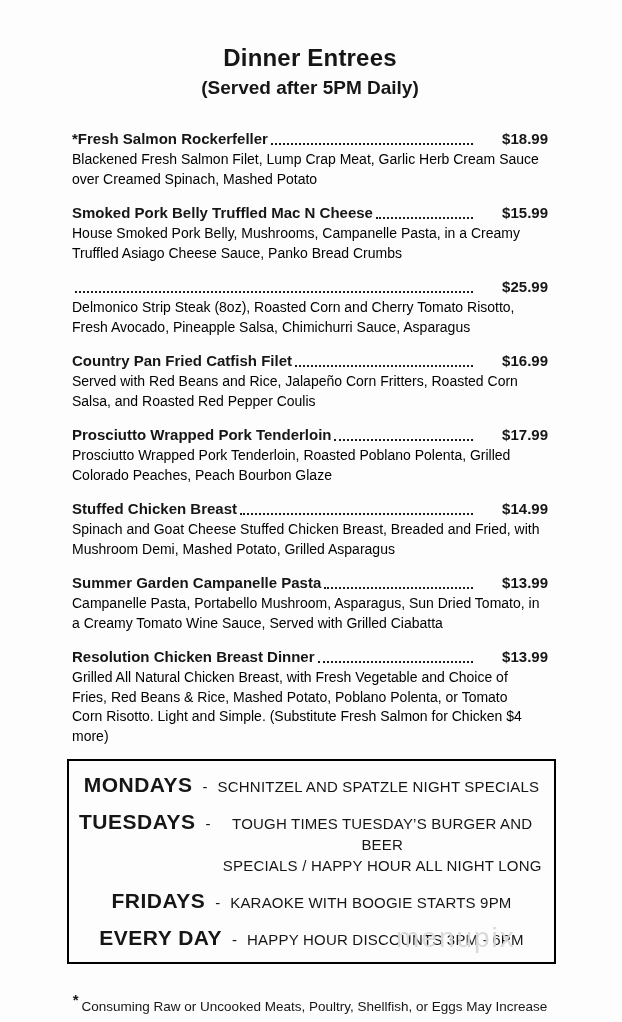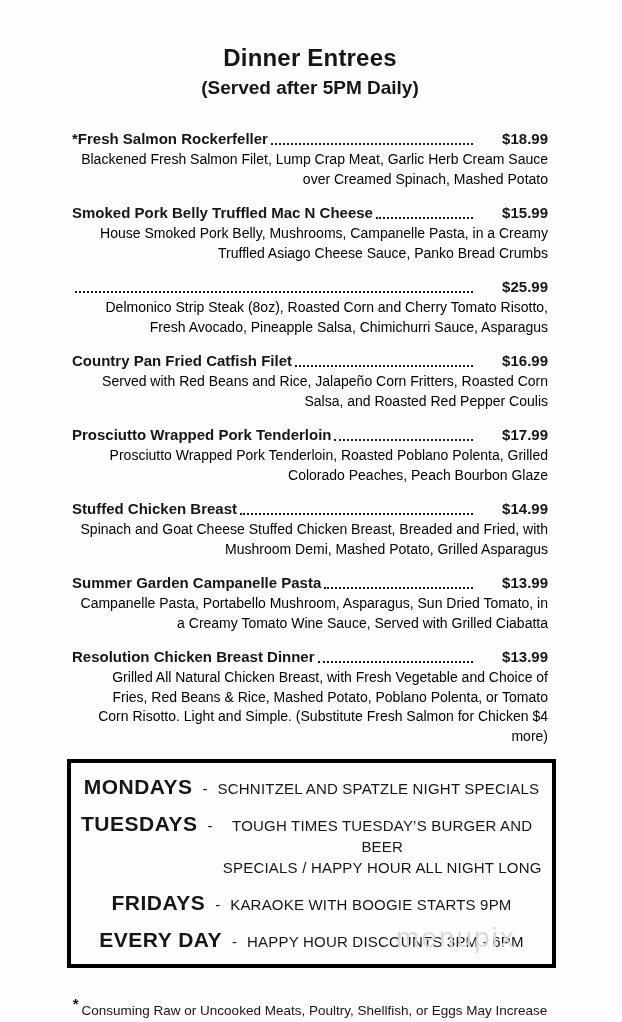--- a/index.html
+++ b/index.html
@@ -24,21 +24,21 @@
     letter-spacing: 0.2px;
   }
   .page-subtitle {
     text-align: center;
     font-size: 19px;
     line-height: 24px;
     font-weight: 700;
     margin-top: 4px;
   }
   .menu-items { margin-top: 28px; }
-  .menu-item { margin-bottom: 13px; text-align: right; }
+  .menu-item { margin-bottom: 13px; }
   .item-head {
     display: flex;
     align-items: flex-end;
     line-height: 21px;
   }
   .item-name {
     font-size: 15px;
     font-weight: 700;
     white-space: nowrap;
   }
@@ -56,21 +56,21 @@
     margin-left: 27px;
   }
   .item-desc {
     font-size: 14px;
     line-height: 19.5px;
     margin-top: 1px;
     white-space: pre-line;
     color: #000000;
   }
   .specials-box {
-    border: 4px solid #000000;
+    border: 2px solid #000000;
     margin: 12px -8px 0 -5px;
     padding: 12px 10px 12px 10px;
     background: transparent;
   }
   .special-row {
     display: flex;
     justify-content: center;
     align-items: baseline;
     margin-bottom: 13px;
   }

